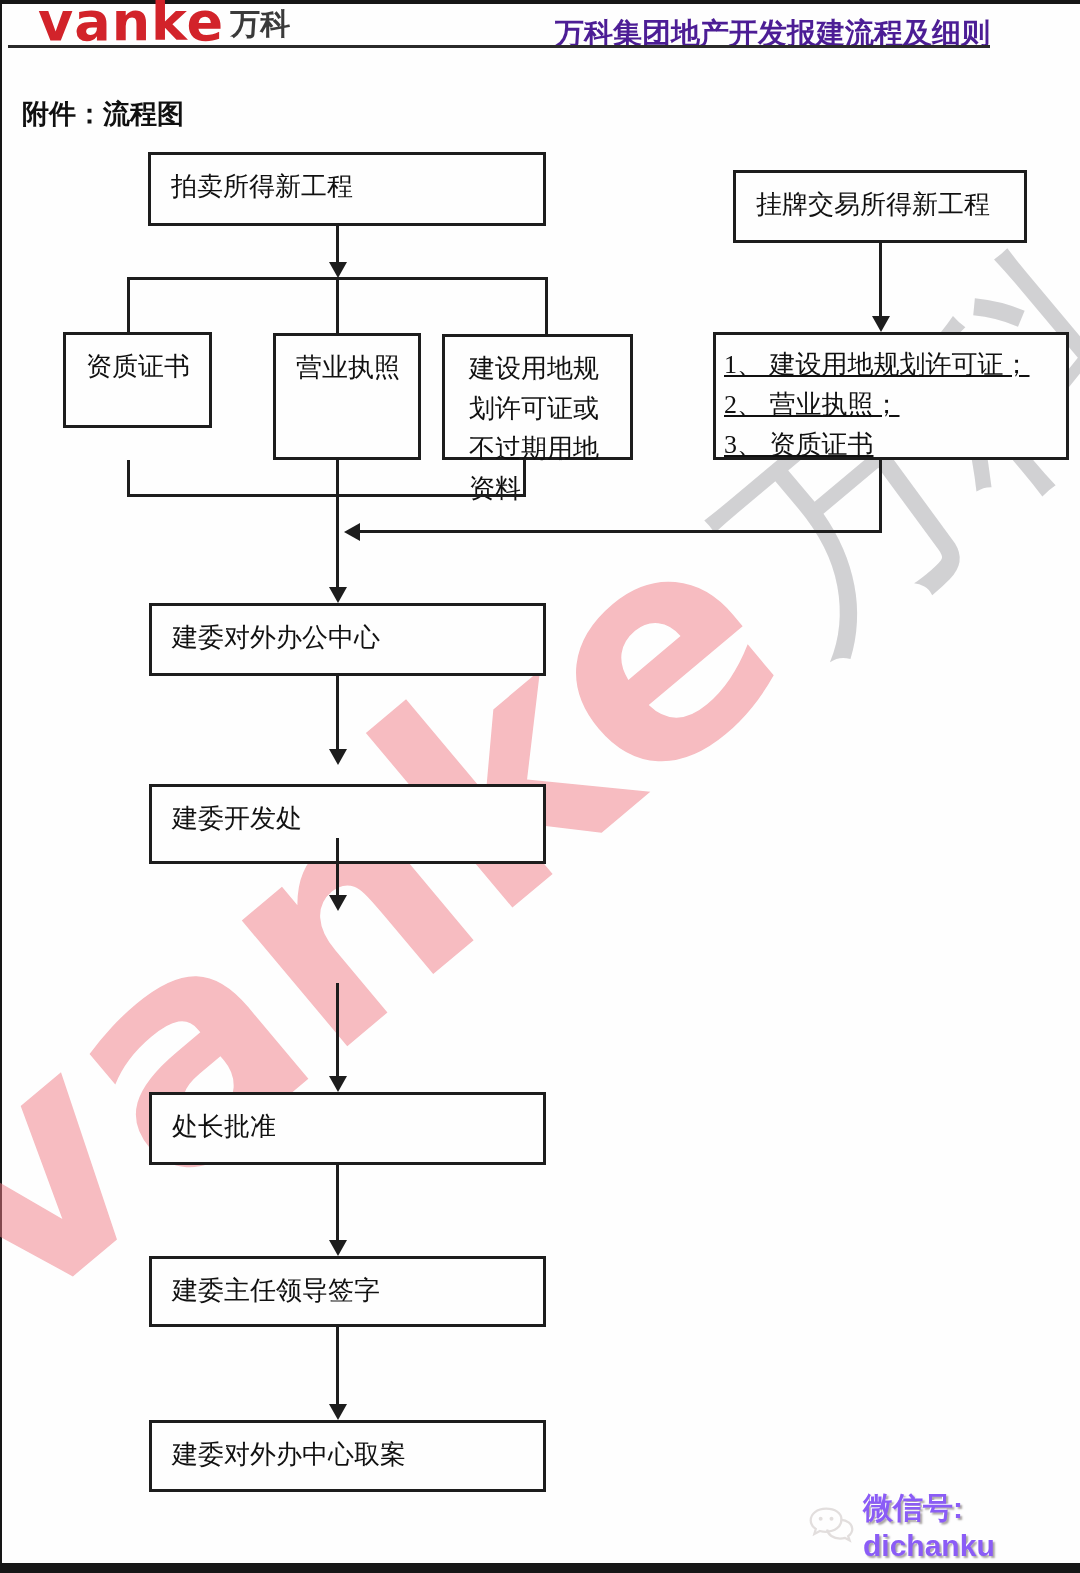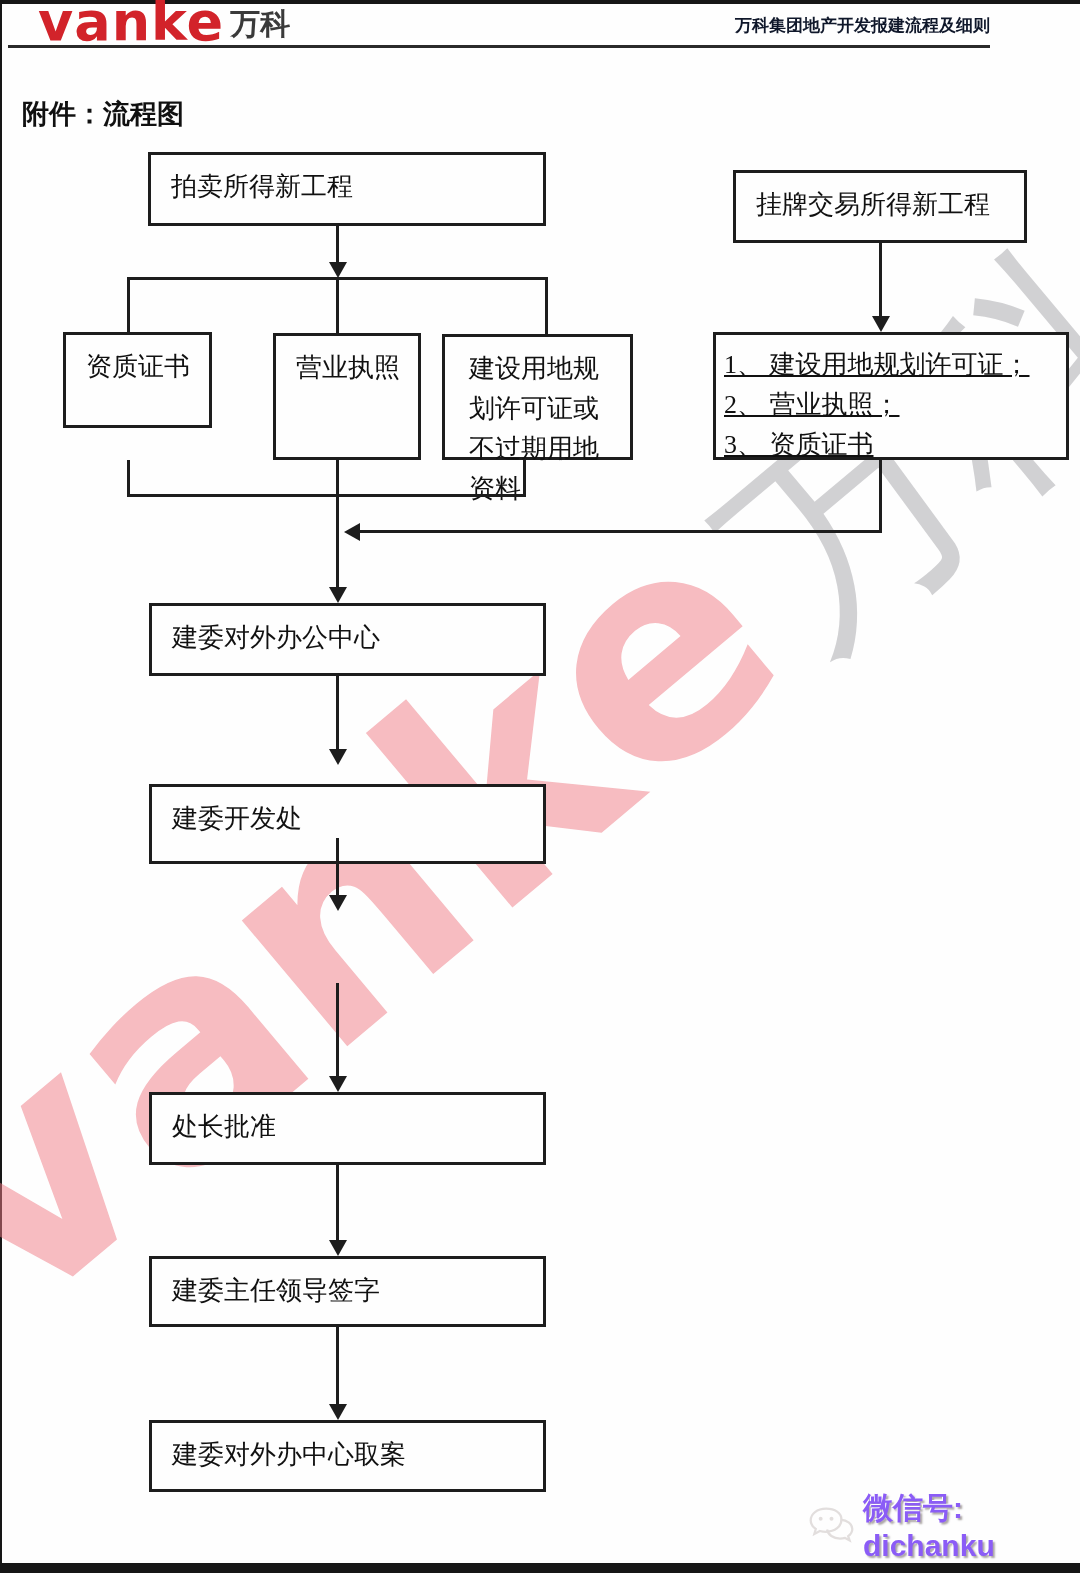--- a/index.html
+++ b/index.html
@@ -10,21 +10,21 @@
   }
   
   .bar-top{position:absolute;left:0;top:0;width:1080px;height:4px;background:#161616;}
   .bar-left{position:absolute;left:0;top:0;width:2px;height:1563px;background:#161616;}
   .bar-bottom{position:absolute;left:0;top:1563px;width:1080px;height:10px;background:#161616;}
 
   
   .logo{position:absolute;left:38px;top:-10px;white-space:nowrap;}
   .logo-latin{font-size:54px;font-weight:bold;letter-spacing:1px;color:#d2232a;font-family:"DejaVu Sans",sans-serif;}
   .logo-cn{font-size:30px;color:#3a3a3a;font-weight:600;position:relative;top:-6px;margin-left:6px;}
-  .header-title{position:absolute;right:90px;top:14px;font-size:17px;font-weight:700;color:#0f172a;}
+  .header-title{position:absolute;right:90px;top:14px;font-size:29px;font-weight:700;color:#4c1d95;}
   .header-rule{position:absolute;left:8px;top:45px;width:982px;height:3px;background:#2a2a2a;}
 
   .attachment{position:absolute;left:22px;top:96px;font-size:27px;font-weight:600;color:#111;}
 
   
   .watermark{
     position:absolute;left:110px;top:1040px;white-space:nowrap;line-height:290px;
     transform:rotate(-40deg);transform-origin:left bottom;z-index:1;pointer-events:none;
   }
   .wm-latin{font-size:300px;font-weight:bold;color:rgba(240,122,132,0.50);font-family:"DejaVu Sans",sans-serif;letter-spacing:2px;}

